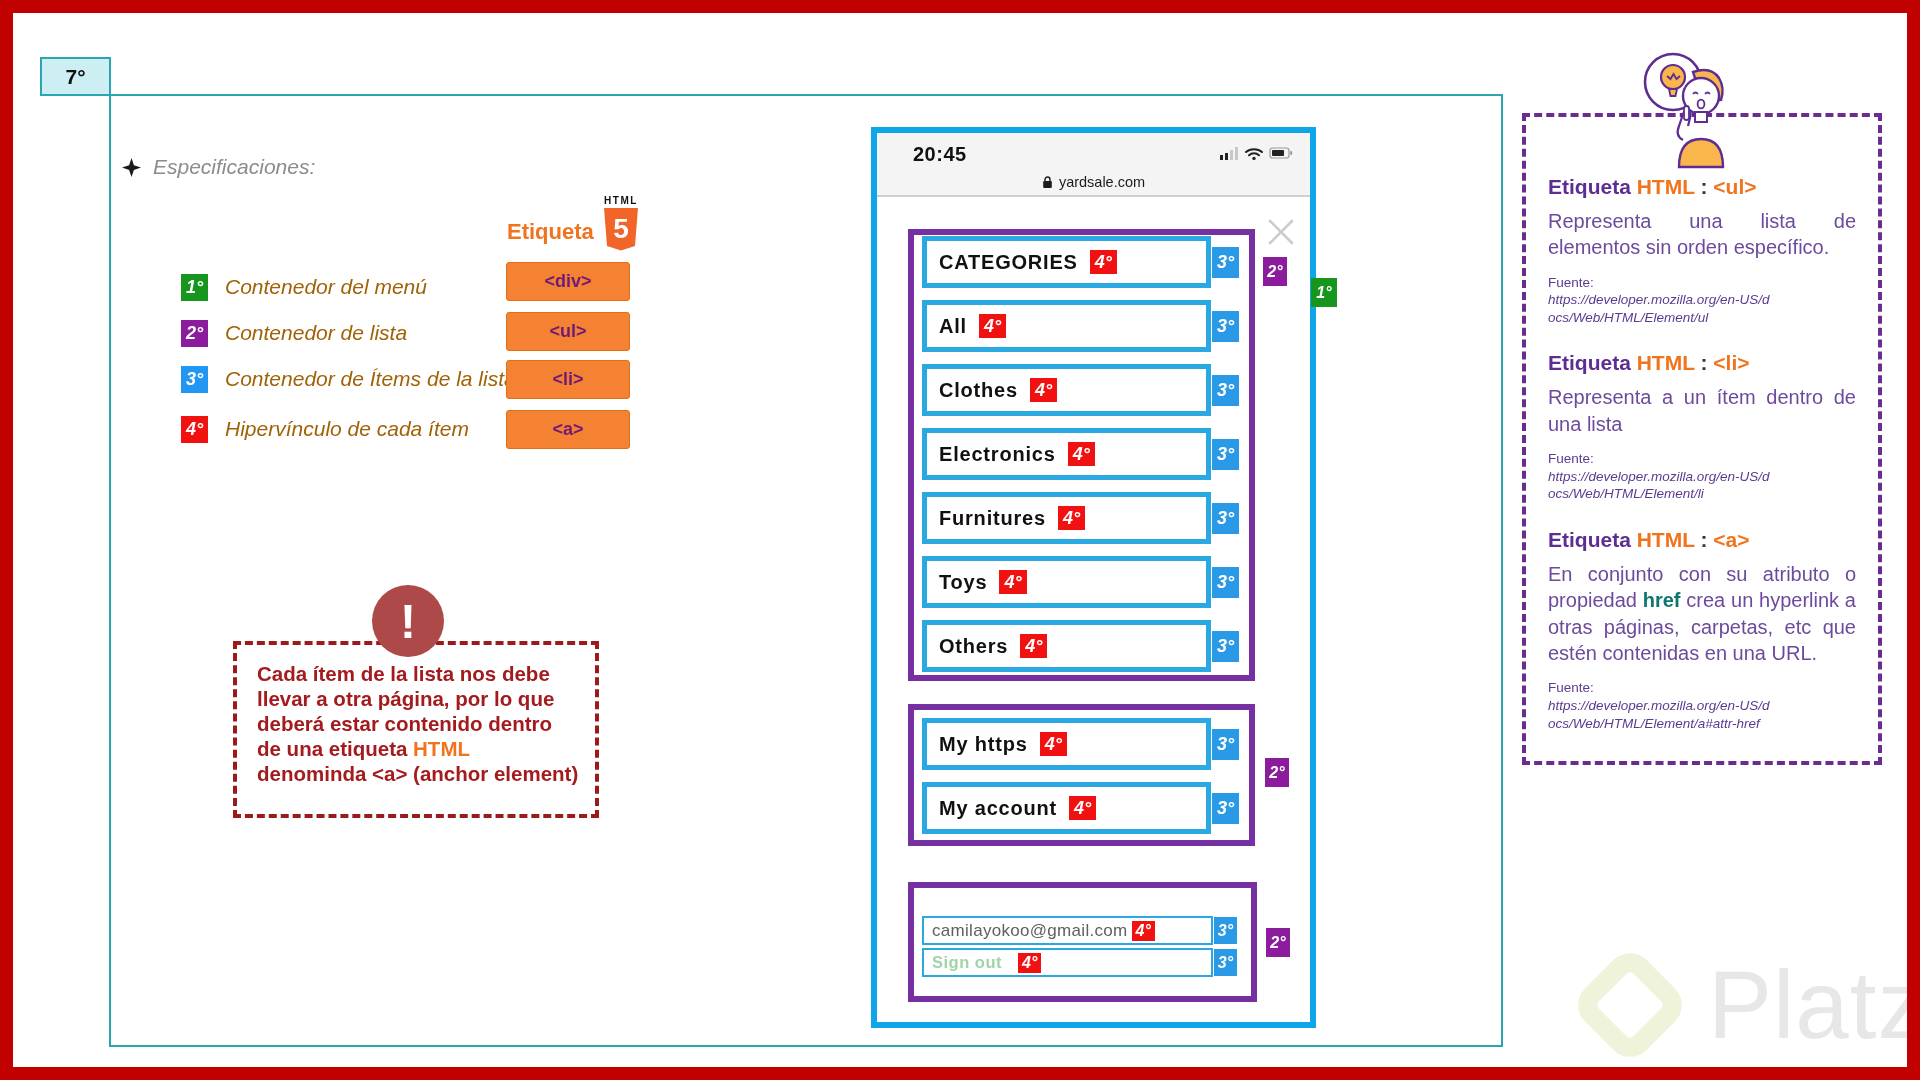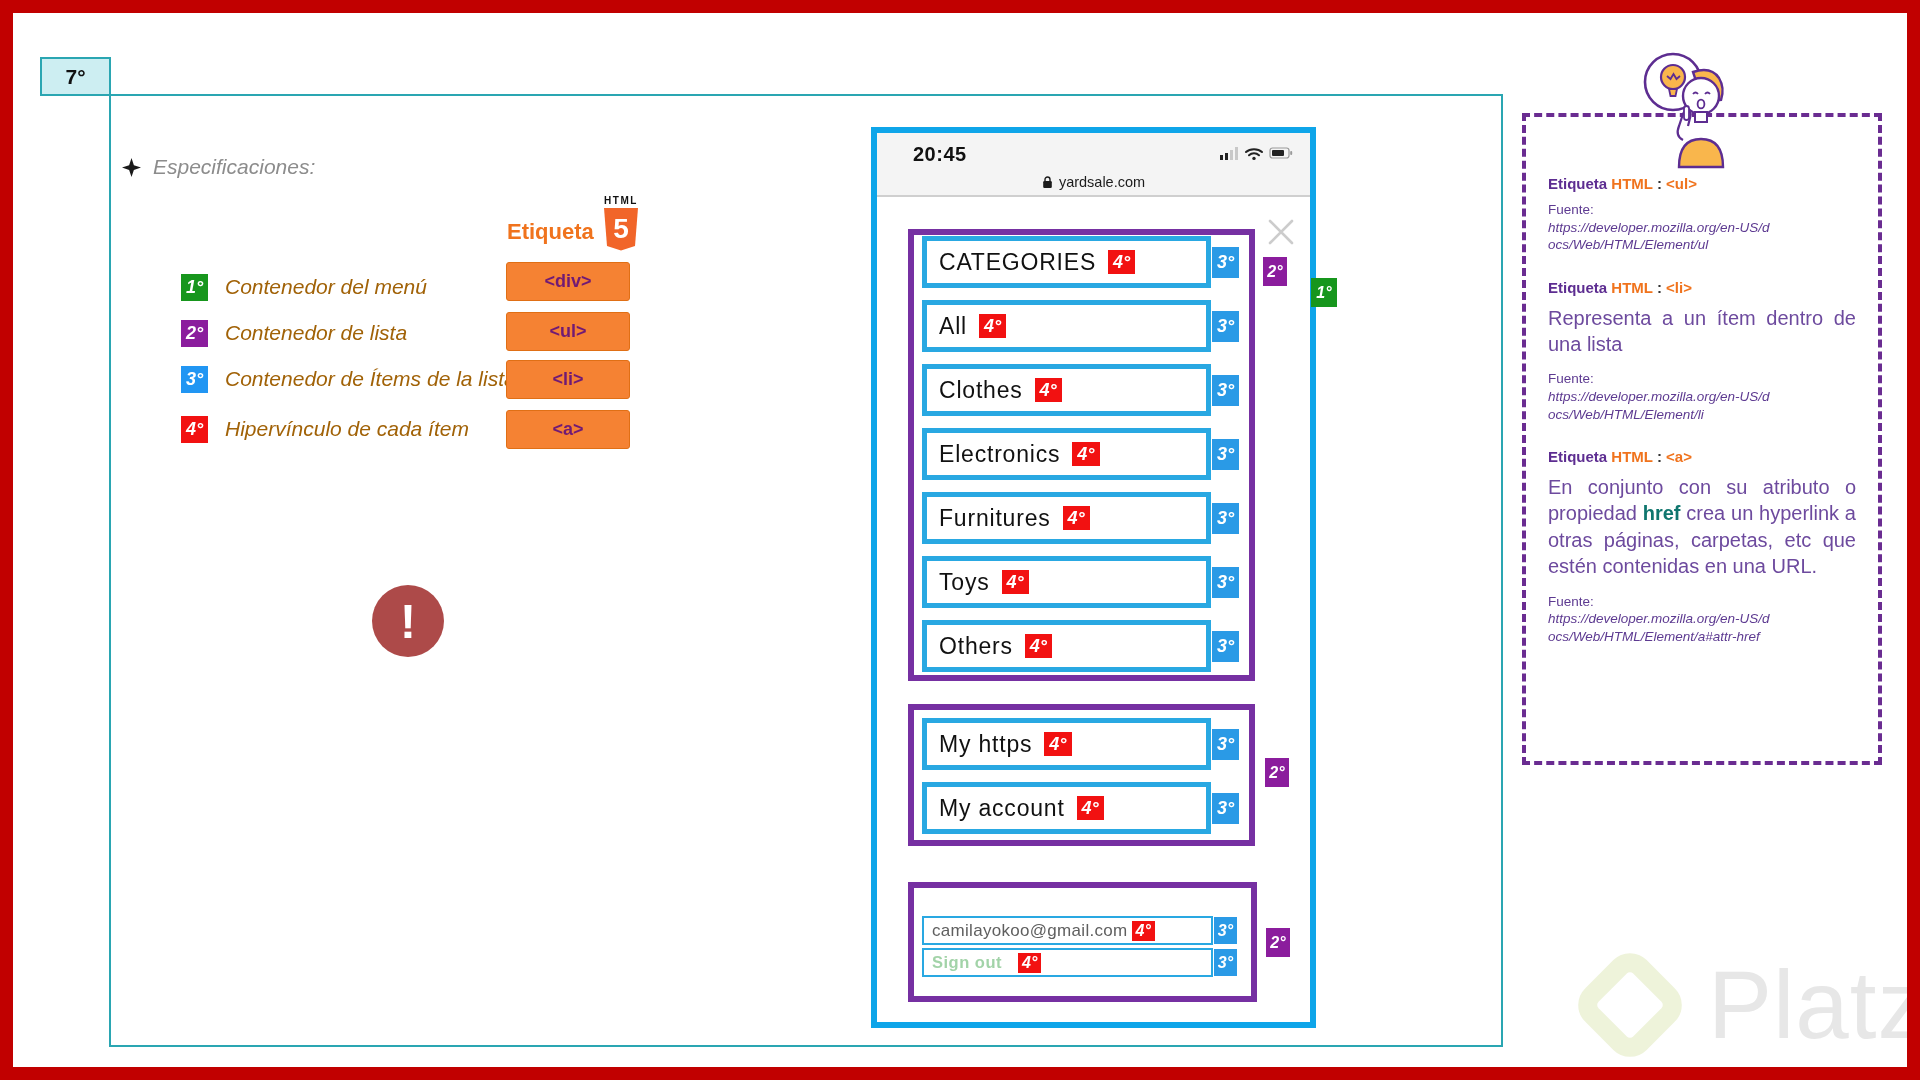--- a/index.html
+++ b/index.html
@@ -55,40 +55,40 @@
 
   .pgroup { position:absolute; left:31px; border:6px solid #7630a2; background:#fff; }
   .g1 { top:96px;  width:347px; height:452px; padding-top:1px; }
   .g2 { top:571px; width:347px; height:142px; padding-top:8px; }
   .g3 { top:749px; width:349px; height:120px; padding-top:28px; }
   .prow { display:flex; align-items:center; margin-left:8px; }
   .prow + .prow { margin-top:12px; }
   .g3 .prow + .prow { margin-top:3px; }
   .pitem { width:289px; height:52px; border:5px solid #29a8e2; background:#fff;
            display:flex; align-items:center; padding-left:12px; }
-  .plabel { font-weight:normal; font-size:23px; letter-spacing:.8px; color:#111; white-space:nowrap; }
+  .plabel { font-weight:bold; font-size:20px; letter-spacing:.8px; color:#111; white-space:nowrap; }
   .abadge { background:#f21111; color:#fff; font-style:italic; font-weight:bold; font-size:18px;
             padding:3px 5px; margin-left:12px; line-height:1; }
   .libadge { width:27px; height:31px; background:#2a9ae6; font-size:18px; margin-left:1px; }
   .pitem-thin { width:291px; height:29px; border:2px solid #29a8e2; background:#fff;
                 display:flex; align-items:center; padding-left:8px; }
   .email-text { font-size:17px; color:#5f5f5f; letter-spacing:.3px; white-space:nowrap; }
   .signout-text { font-size:16.5px; font-weight:bold; color:#a2d3a8; letter-spacing:.5px; white-space:nowrap; }
   .abadge-sm { font-size:16px; padding:2px 4px; margin-left:4px; }
   .libadge-sm { width:23px; height:27px; font-size:16px; }
   .ulbadge { position:absolute; width:24px; height:29px; font-size:16px; background:#8b1d9d; }
   .ul1 { left:386px; top:124px; } .ul2 { left:388px; top:625px; } .ul3 { left:389px; top:795px; }
   .menu-badge { position:absolute; left:434px; top:145px; width:26px; height:29px; font-size:16px; background:#17961d; z-index:5; }
 
   
   .ref-panel { left:1522px; top:113px; width:360px; height:652px; border:4px dashed #6a2c91;
                background:#fff; padding:58px 22px 0 22px; }
   .ref-icon { left:1643px; top:48px; z-index:2; }
   .ref-section { margin-bottom:25px; }
-  .ref-h { font-size:15px; font-weight:bold; margin-bottom:9px; }
+  .ref-h { font-size:21px; font-weight:bold; margin-bottom:9px; }
   .pu { color:#5d2d91; } .colon { color:#333; }
   .ref-body { color:#6d4a9e; font-size:20px; line-height:1.32; text-align:justify; margin-bottom:13px; }
   .href-blue { color:#0f766e; font-weight:bold; }
   .fuente { color:#5d3a91; font-size:13.5px; line-height:1.3; }
   .fuente .url { font-style:italic; display:inline-block; max-width:224px; word-break:break-all; }
 
   
   .watermark { left:1578px; top:950px; display:flex; align-items:center; z-index:1; }
   .watermark-text { font-size:96px; color:#e7e7e7; letter-spacing:1px; margin-left:26px; font-weight:500; }
 </style>
@@ -134,20 +134,25 @@
     <text x="21" y="44" text-anchor="middle" font-family="Liberation Sans, sans-serif" font-size="28" font-weight="bold" fill="#fff">5</text>
   </svg>
 
   <div class="tag-btn" style="top:262px">&lt;div&gt;</div>
   <div class="tag-btn" style="top:312px">&lt;ul&gt;</div>
   <div class="tag-btn" style="top:360px">&lt;li&gt;</div>
   <div class="tag-btn" style="top:410px">&lt;a&gt;</div>
 
   <div class="abs warn-circle">
     <span>!</span>
+  </div>
+  <div class="abs warn-box">
+    <div class="warn-text">
+      <span>Cada ítem de la lista nos debe llevar a otra página, por lo que deberá estar contenido dentro de una etiqueta </span><span class="orange">HTML</span><span> denominda &lt;a&gt; (anchor element)</span>
+    </div>
   </div>
 
   <div class="abs phone">
     <div class="phone-status">
       <span class="time">20:45</span>
       <svg class="status-icons" width="74" height="16" viewBox="0 0 74 16">
         <g>
           <rect x="0" y="10" width="3" height="5" fill="#222"></rect>
           <rect x="5" y="8" width="3" height="7" fill="#222"></rect>
           <rect x="10" y="5" width="3" height="10" fill="#c8c8c8"></rect>
@@ -267,20 +272,21 @@
     </div>
     <span class="nbadge ulbadge ul3">2°</span>
   </div>
 
   <div class="abs ref-panel">
     <div class="ref-section">
       <div class="ref-h">
         <span class="pu">Etiqueta</span>
         <span class="orange">HTML</span><span class="colon"> : </span><span class="orange">&lt;ul&gt;</span>
       </div>
+      <div class="ref-body">Representa una lista de elementos sin orden específico.</div>
       <div class="fuente">
         <span>Fuente:</span><br>
         <span class="url">https://developer.mozilla.org/en-US/docs/Web/HTML/Element/ul</span>
       </div>
     </div>
 
     <div class="ref-section">
       <div class="ref-h">
         <span class="pu">Etiqueta</span>
         <span class="orange">HTML</span><span class="colon"> : </span><span class="orange">&lt;li&gt;</span>

